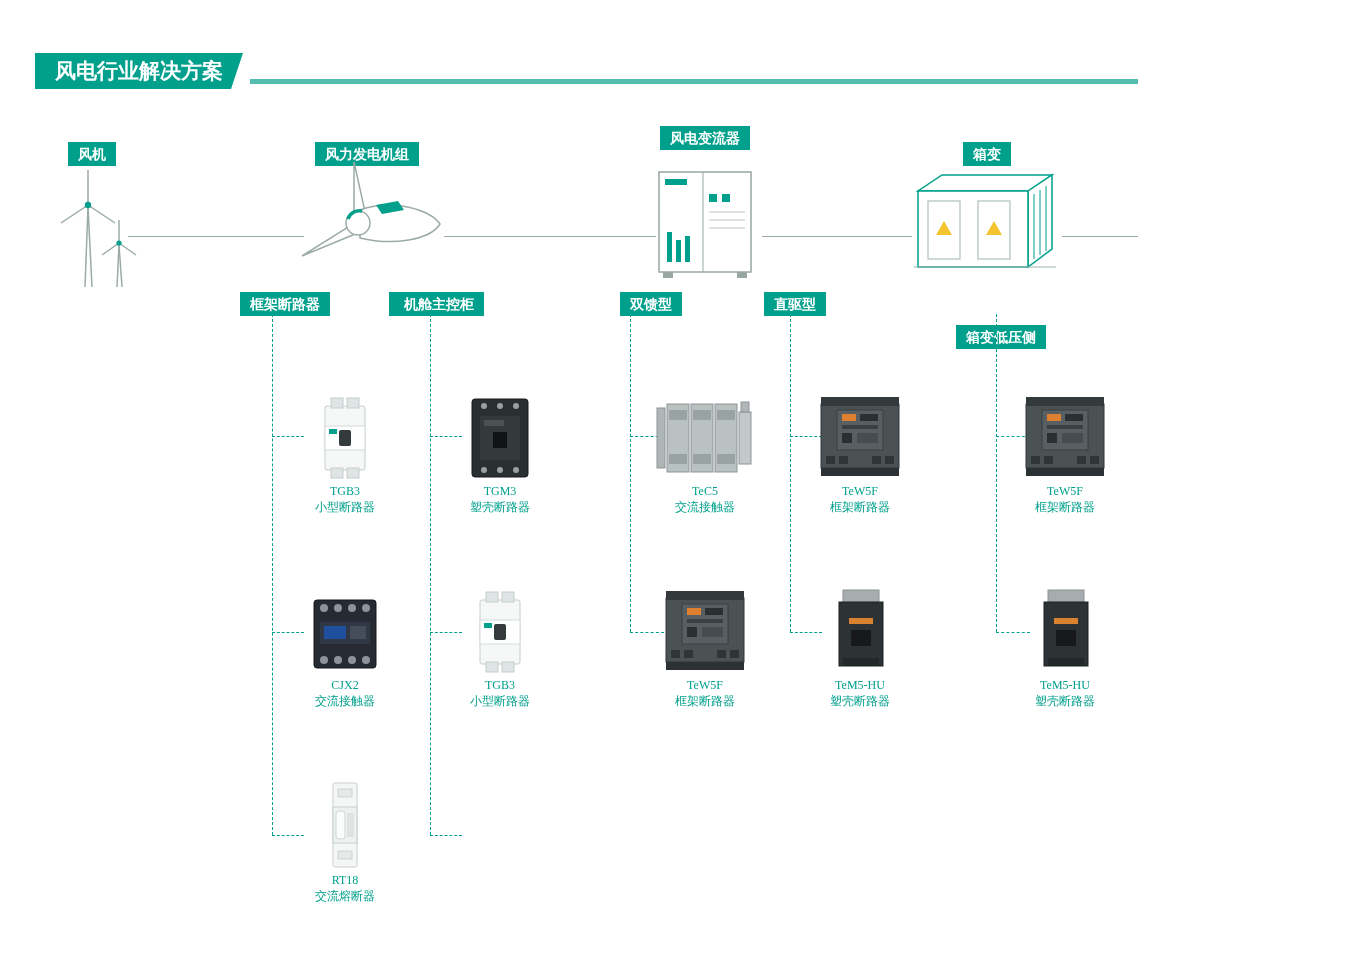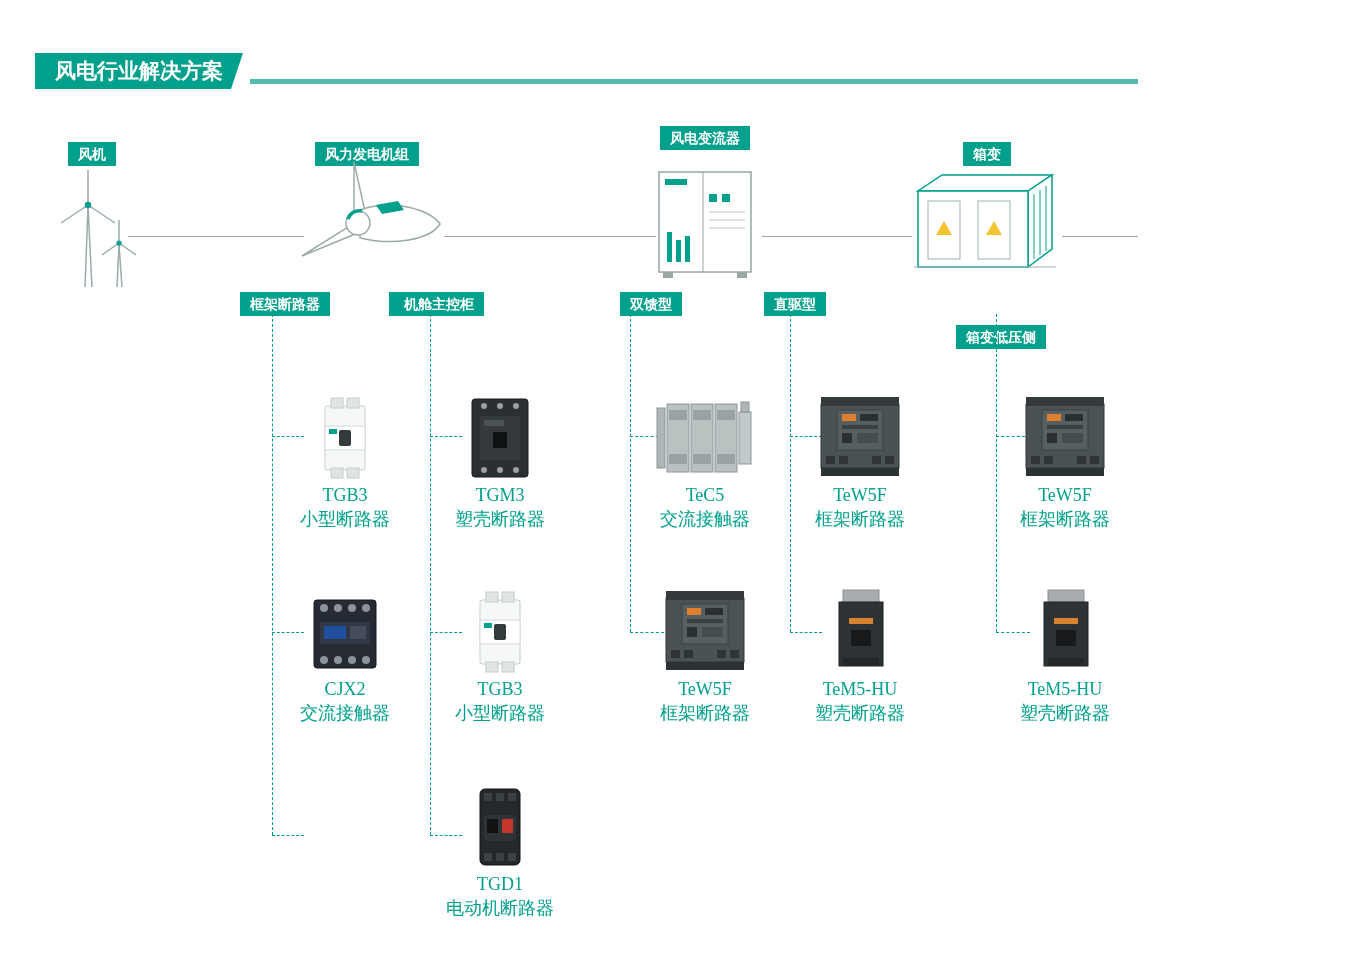--- a/index.html
+++ b/index.html
@@ -11,21 +11,21 @@
          font-weight:bold;font-size:21px;line-height:24px;padding:6px 20px;z-index:3;
          clip-path:polygon(0 0,100% 0,calc(100% - 12px) 100%,0 100%);}
   .title-line{position:absolute;left:250px;top:79px;width:1092px;height:5px;background:#54BDAF;z-index:2;}
   .flow-line{position:absolute;height:1px;background:#9BAAA7;top:236px;}
   .illus{position:absolute;}
   .dash-v{position:absolute;width:0;border-left:1px dashed #00A08C;}
   .dash-h{position:absolute;height:0;border-top:1px dashed #00A08C;}
   .product{position:absolute;width:120px;text-align:center;}
   .pimg{height:90px;display:flex;align-items:flex-end;justify-content:center;}
   .caption{margin-top:3px;color:#00A08C;font-family:"Liberation Serif",serif;
-           font-size:18px;line-height:1.35;}
+           font-size:12px;line-height:1.35;}
   svg{display:block;}
 </style>
 </head>
 <body>
 
 <div id="canvas">
 
   <div class="title-line"></div>
   <div class="title-badge">风电行业解决方案</div>
 
@@ -210,20 +210,36 @@
             <circle cx="58" cy="66" r="4"></circle>
         </g>
       </svg>
     </div>
     <div class="caption">
       <div>CJX2</div>
       <div>交流接触器</div>
     </div>
   </div>
 
+  <div class="product" style="left:285px;top:779px;">
+    <div class="pimg">
+      <svg width="38" height="88" viewBox="0 0 38 88">
+        <rect x="7" y="2" width="24" height="84" rx="2" fill="#F5F7F7" stroke="#C7CECD"></rect>
+        <rect x="7" y="26" width="24" height="36" fill="#EEF1F1" stroke="#C7CECD"></rect>
+        <rect x="10" y="30" width="9" height="28" rx="3" fill="#FBFCFC" stroke="#CFD5D4"></rect>
+        <rect x="21" y="32" width="7" height="24" fill="#DFE4E3"></rect>
+        <rect x="12" y="8" width="14" height="8" fill="#E5E9E8" stroke="#CFD5D4"></rect>
+        <rect x="12" y="70" width="14" height="8" fill="#E5E9E8" stroke="#CFD5D4"></rect>
+      </svg>
+    </div>
+    <div class="caption">
+      <div>RT18</div>
+      <div>交流熔断器</div>
+    </div>
+  </div>
 
   <div class="product" style="left:440px;top:390px;">
     <div class="pimg">
       <svg width="66" height="84" viewBox="0 0 66 84">
         <rect x="5" y="3" width="56" height="78" rx="3" fill="#2A2F31" stroke="#171B1D"></rect>
         <g fill="#9AA1A2">
           <circle cx="17" cy="10" r="3"></circle>
             <circle cx="33" cy="10" r="3"></circle>
             <circle cx="49" cy="10" r="3"></circle>
         </g>
@@ -255,44 +271,20 @@
         <rect x="10" y="33" width="8" height="5" fill="#00A08C"></rect>
         <rect x="20" y="34" width="12" height="16" rx="2" fill="#343B3D"></rect>
       </svg>
     </div>
     <div class="caption">
       <div>TGB3</div>
       <div>小型断路器</div>
     </div>
   </div>
 
-  <div class="product" style="left:440px;top:779px;">
-    <div class="pimg">
-      <svg width="56" height="84" viewBox="0 0 56 84">
-        <rect x="8" y="4" width="40" height="76" rx="5" fill="#24282A" stroke="#121517"></rect>
-        <g fill="#3A4143">
-          <rect x="12" y="8" width="8" height="8"></rect>
-            <rect x="24" y="8" width="8" height="8"></rect>
-            <rect x="36" y="8" width="8" height="8"></rect>
-        </g>
-        <rect x="12" y="30" width="32" height="26" rx="2" fill="#2E3436"></rect>
-        <rect x="15" y="34" width="11" height="14" fill="#101214"></rect>
-        <rect x="30" y="34" width="11" height="14" fill="#C5372B"></rect>
-        <g fill="#3A4143">
-          <rect x="12" y="68" width="8" height="8"></rect>
-            <rect x="24" y="68" width="8" height="8"></rect>
-            <rect x="36" y="68" width="8" height="8"></rect>
-        </g>
-      </svg>
-    </div>
-    <div class="caption">
-      <div>TGD1</div>
-      <div>电动机断路器</div>
-    </div>
-  </div>
 
   <div class="product" style="left:645px;top:390px;">
     <div class="pimg">
       <svg width="100" height="80" viewBox="0 0 100 80">
         <rect x="2" y="8" width="8" height="60" fill="#AEB6B6" stroke="#8D9697"></rect>
         <rect x="12" y="4" width="22" height="68" fill="#B9C1C1" stroke="#8D9697"></rect>
         <rect x="14" y="10" width="18" height="10" fill="#9AA3A3"></rect>
         <rect x="14" y="54" width="18" height="10" fill="#9AA3A3"></rect>
         <rect x="36" y="4" width="22" height="68" fill="#B9C1C1" stroke="#8D9697"></rect>
         <rect x="38" y="10" width="18" height="10" fill="#9AA3A3"></rect>

